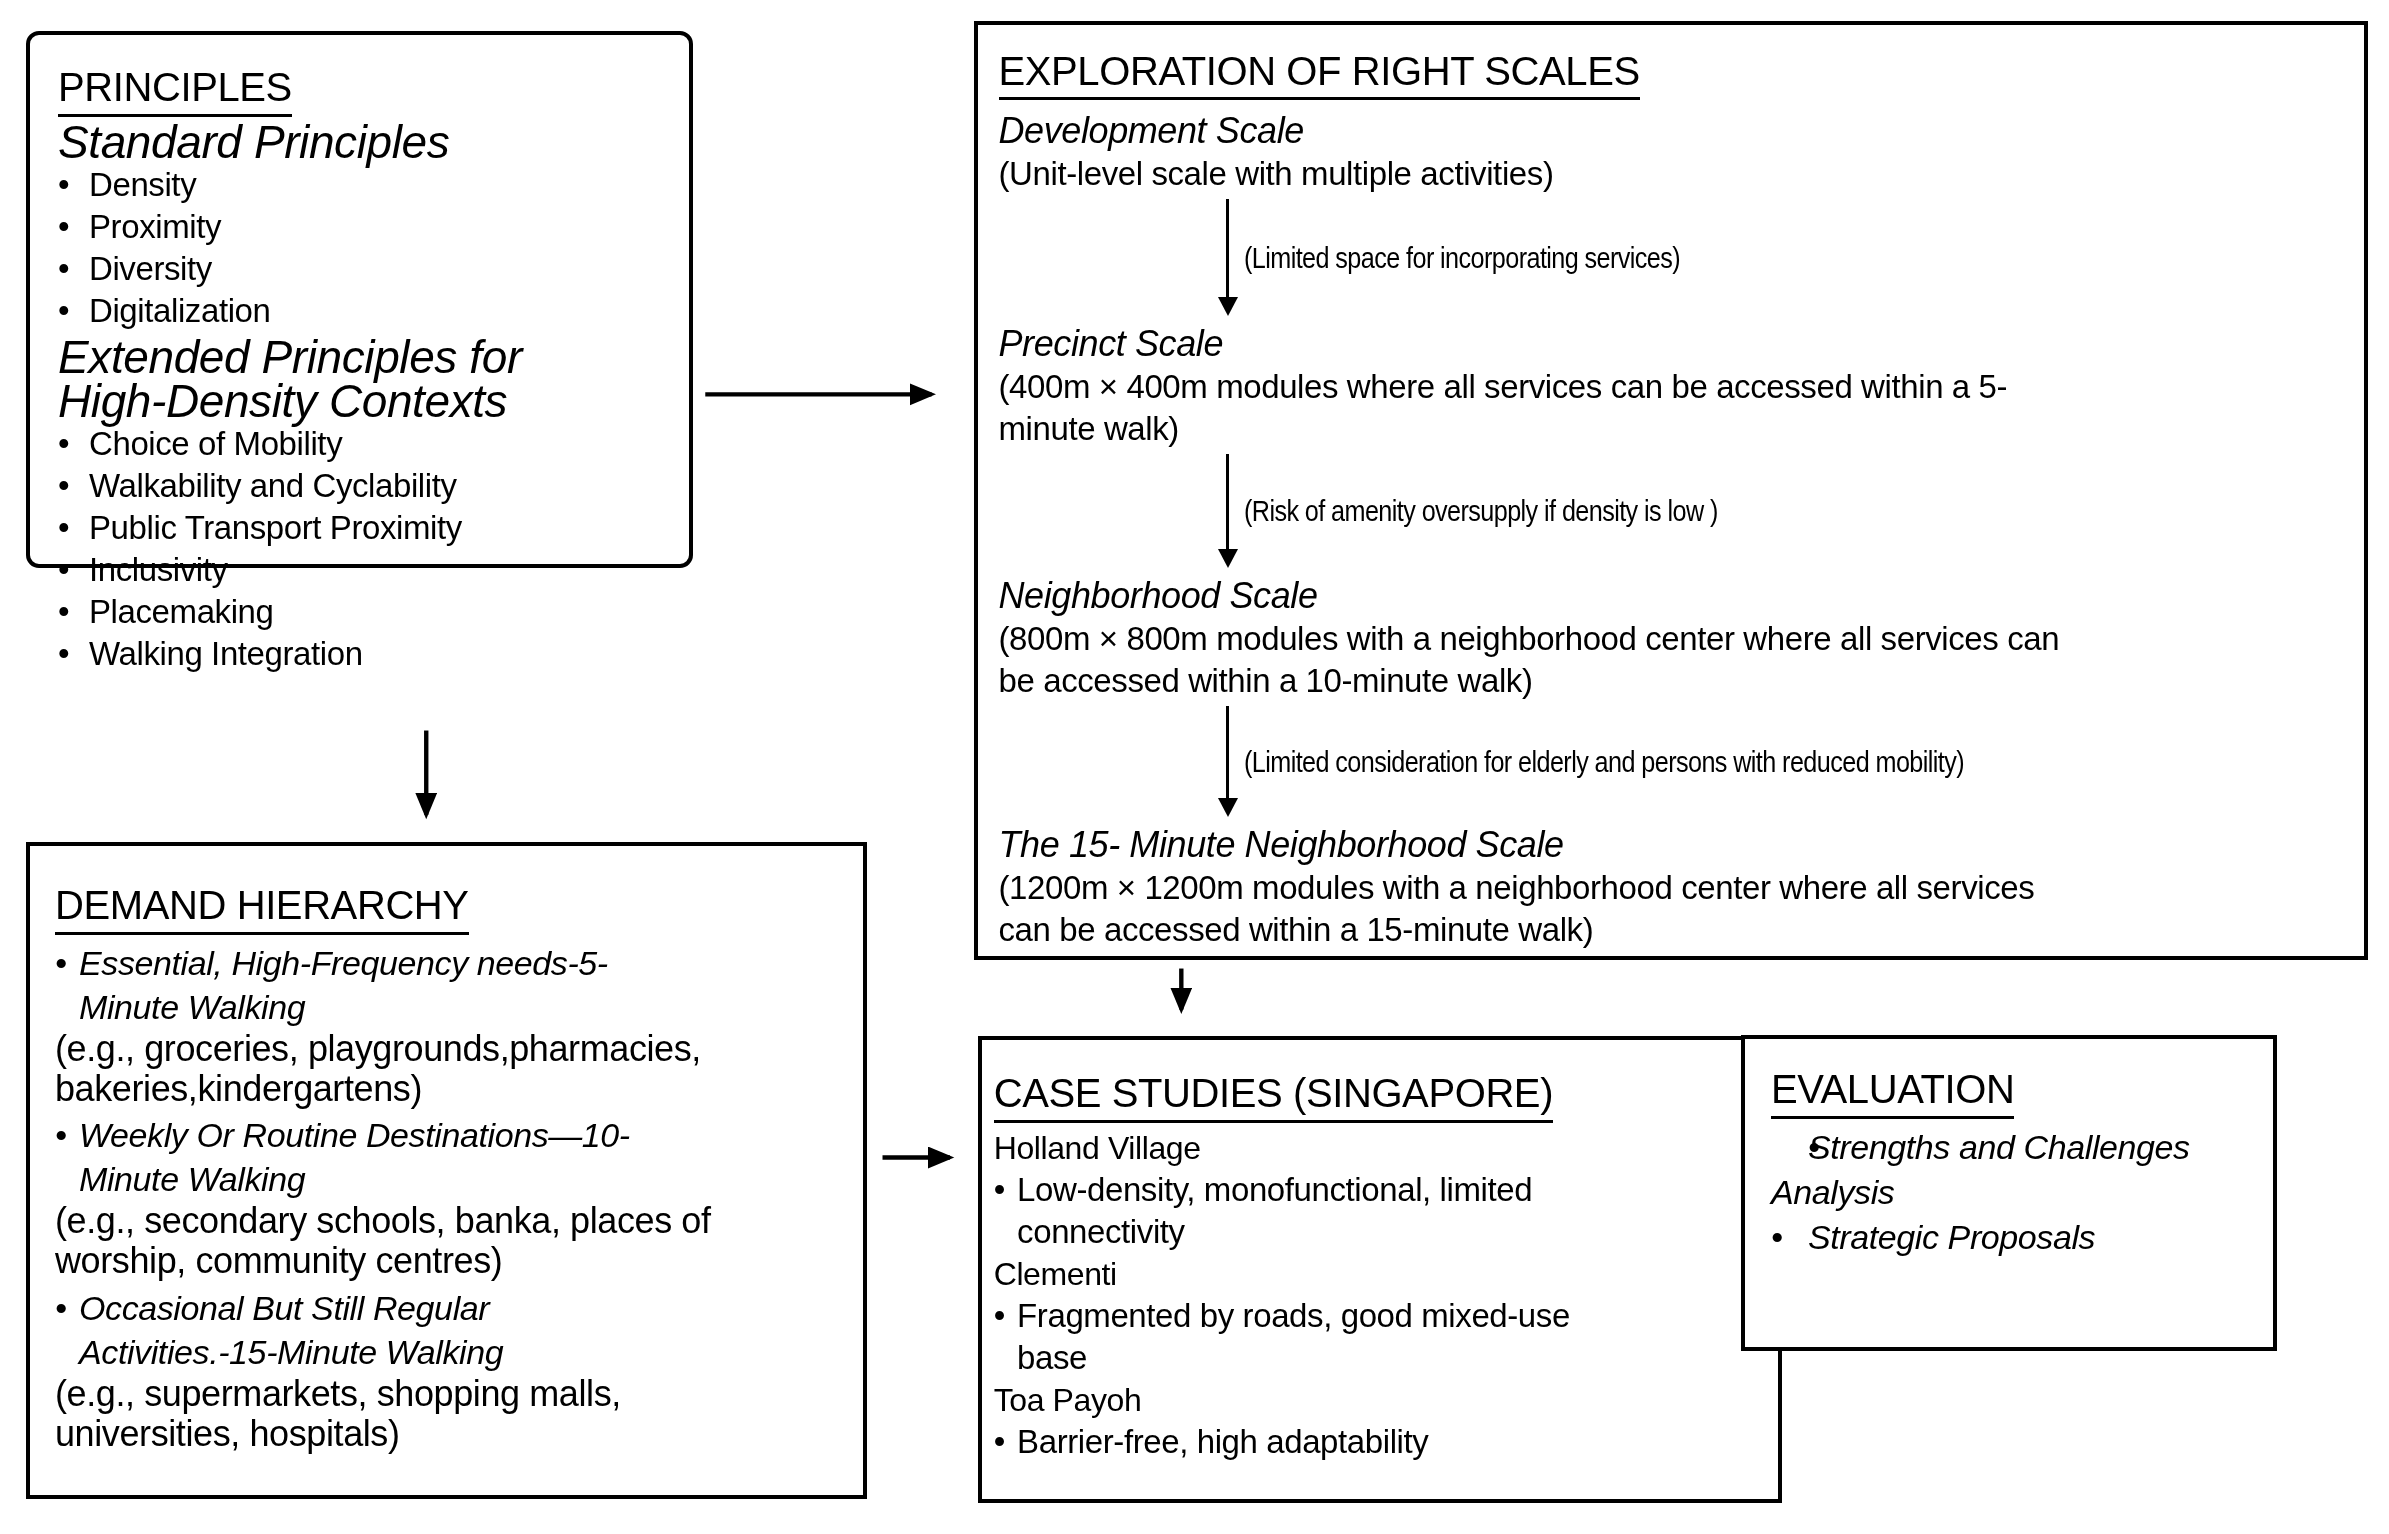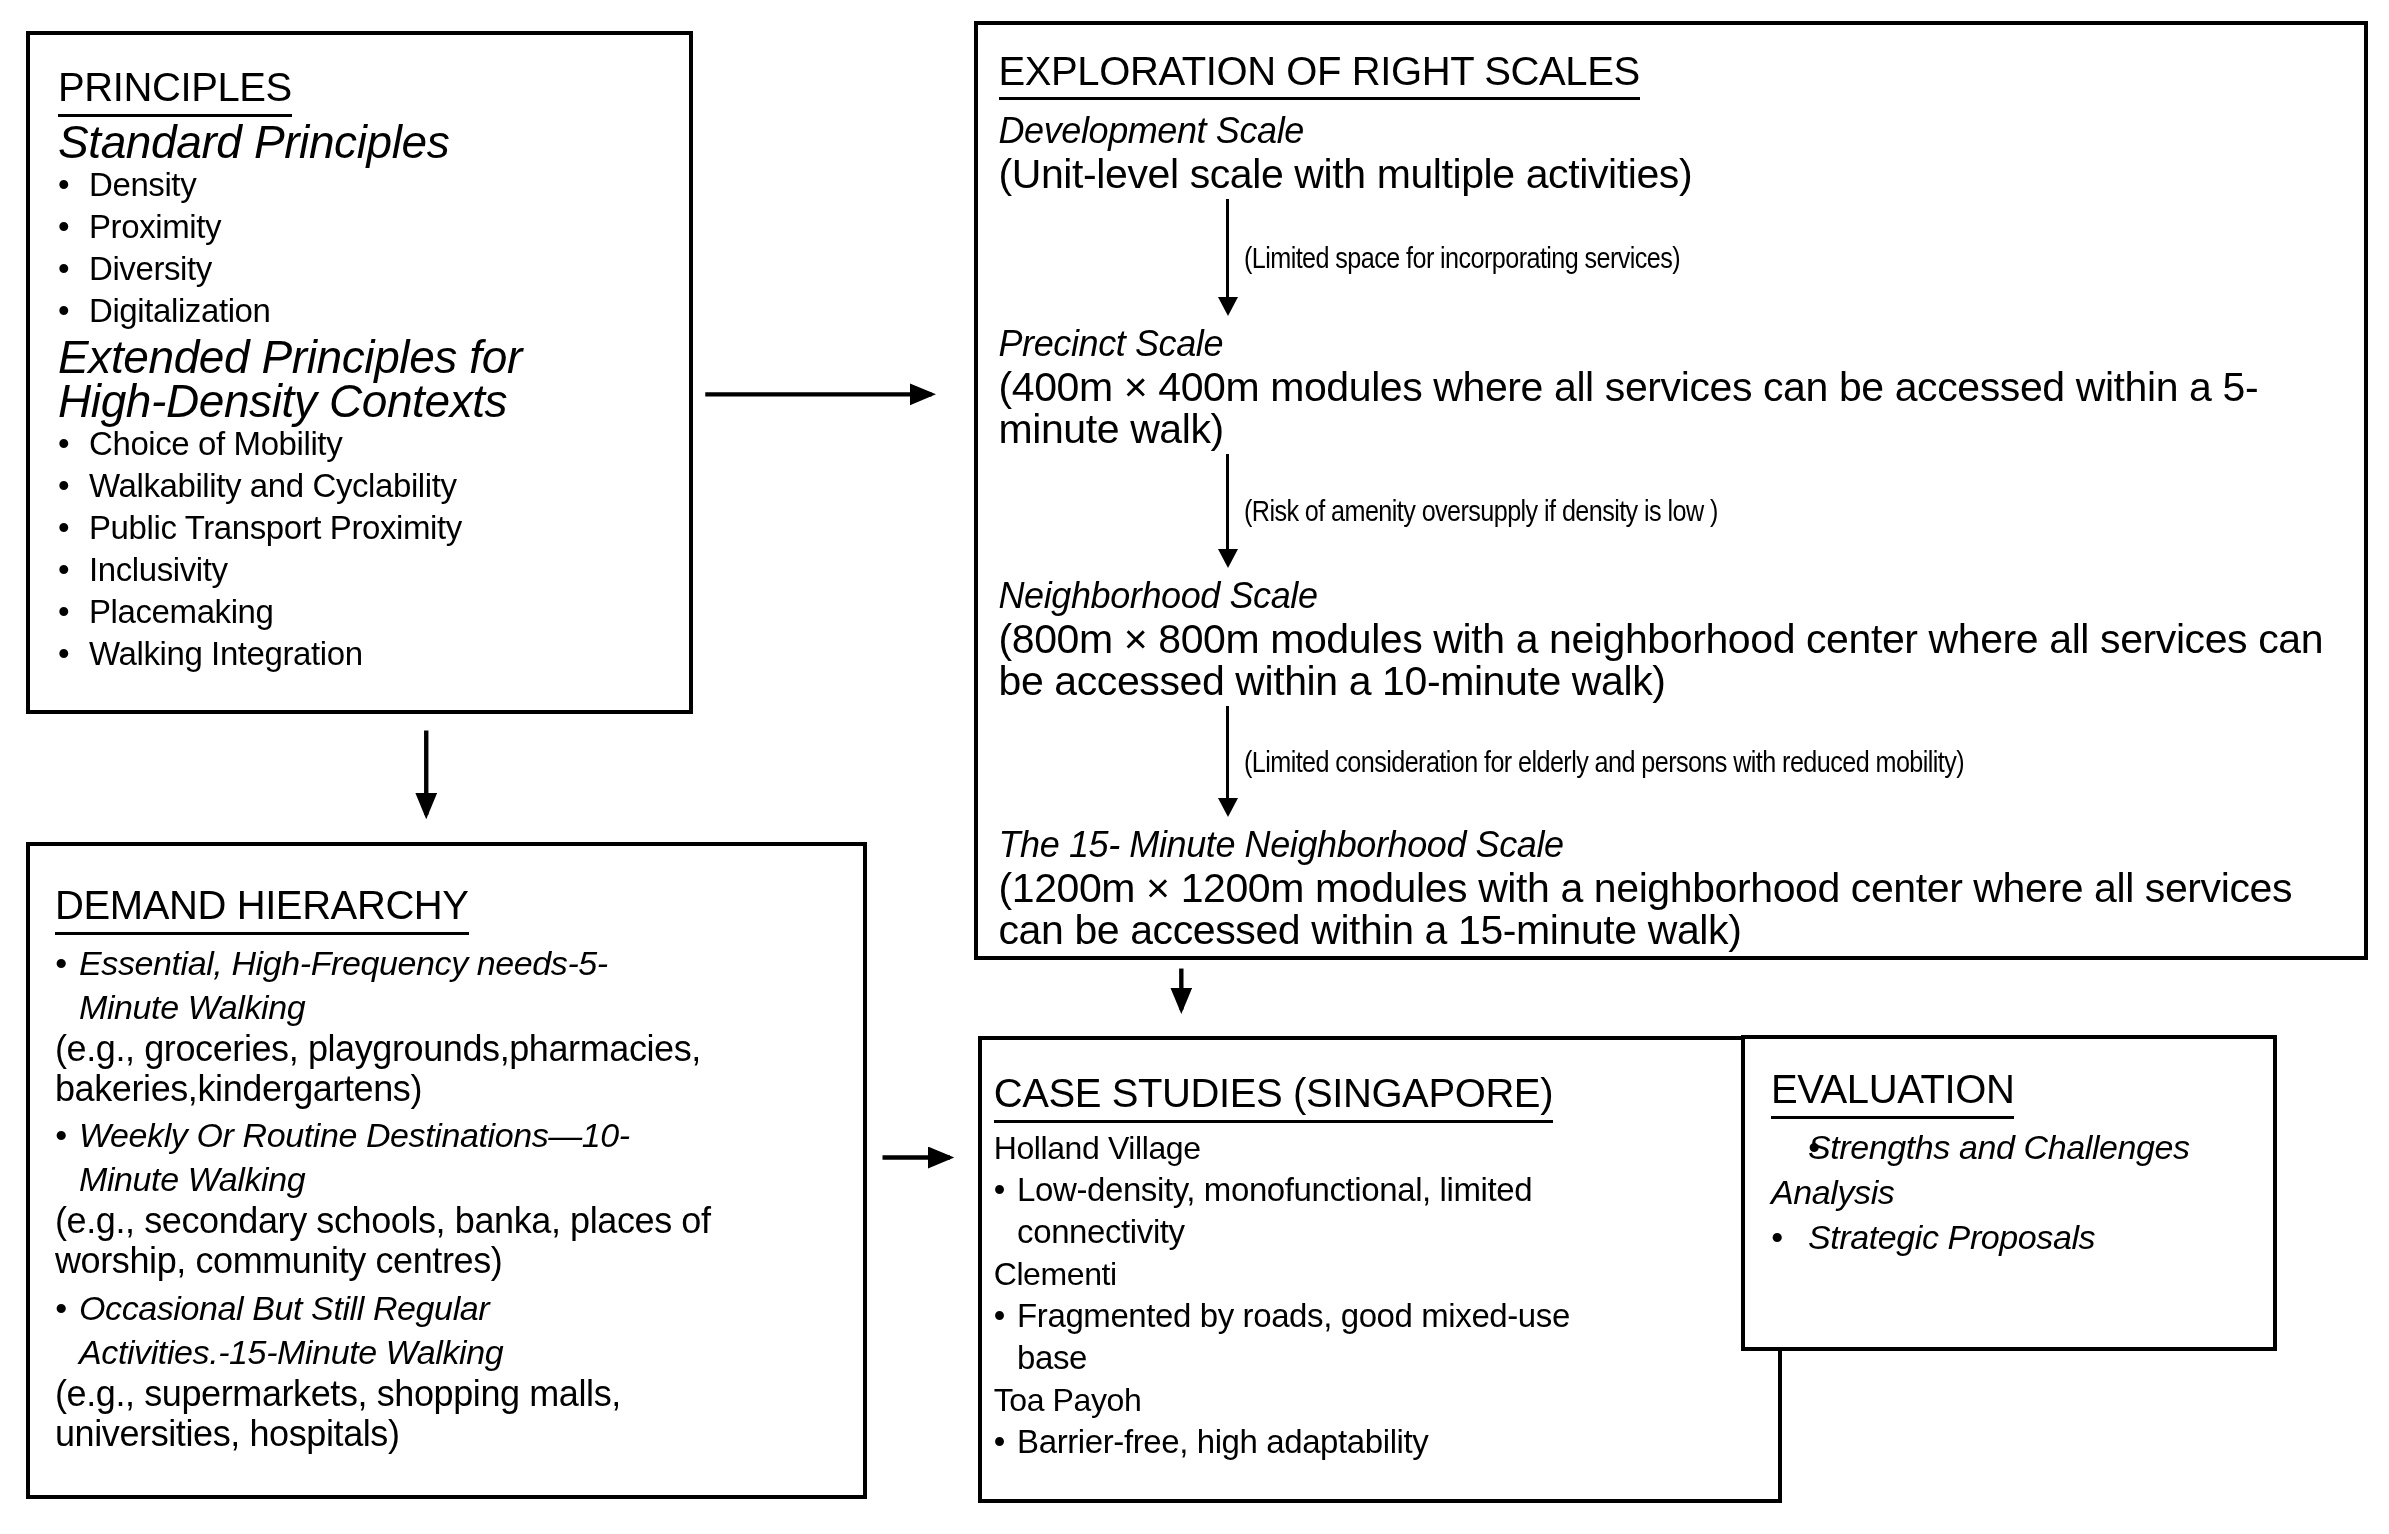--- a/index.html
+++ b/index.html
@@ -8,38 +8,38 @@
     font-family:"Liberation Sans", sans-serif; color:#000;
     letter-spacing:-0.4px; overflow:hidden;
   }
   .connectors { position:absolute; left:0; top:0; width:2389px; height:1535px; }
   .box { position:absolute; border:4.4px solid #000; background:#fff; box-sizing:border-box; }
   .box h2 { margin:0; font-size:40px; font-weight:400; line-height:48px; }
   .u { display:inline-block; border-bottom:3.7px solid #000; padding-bottom:2.9px; }
   .pre { white-space:pre-line; }
 
   
-  #box-principles  { left:26px;   top:31px;   width:667px;  height:683px;  padding:28px 17.6px 0 28px; }
+  #box-principles  { left:26px;   top:31px;   width:667px;  height:537px;  padding:28px 17.6px 0 28px;border-radius:13px; }
   #box-exploration { left:974px; top:20.5px;   width:1394px; height:939px; padding:22px 17.6px 0 20.5px; }
   #box-demand      { left:26px;   top:842px; width:841px; height:657px;  padding:35px 17.6px 0 25px; }
   #box-case        { left:978px; top:1036px; width:804px; height:467px;  padding:29px 14.7px 0 11.7px; }
   #box-eval        { left:1741px; top:1035px; width:536px;  height:316px;  padding:26px 14.7px 0 26px; }
 
   
   .li { position:relative; }
   .li .bullet { position:absolute; left:0; top:0; }
 
   
   #box-principles .subtitle { font-style:italic; font-size:46px; line-height:44px; margin-top:2.9px; }
   #box-principles .li { font-size:33px; line-height:42px; padding-left:31px; }
 
   
   #box-exploration h2 { margin-bottom:7.3px; }
   .stage-name { font-style:italic; font-size:36px; line-height:45px; }
-  .stage-desc { font-size:41px; line-height:42px; white-space:pre-line; }
+  .stage-desc { font-size:33px; line-height:42px; white-space:pre-line; }
   .trans { display:flex; align-items:center; }
   .trans .varrow { align-self:stretch; width:3.7px; background:#000; margin:4.4px 0 23.4px 227px; position:relative; }
   .trans .varrow::after { content:''; position:absolute; left:-8px; bottom:-19px;
     border-left:10.3px solid transparent; border-right:10.3px solid transparent; border-top:19px solid #000; }
   .trans .tlabel { margin-left:14.7px; font-size:30px; white-space:nowrap;
     transform:scaleX(0.84); transform-origin:left center; letter-spacing:-0.7px; }
 
   
   #box-demand h2 { margin-bottom:5.9px; }
   #box-demand .li { font-style:italic; font-size:34px; line-height:44px; padding-left:24px; margin-top:4.4px; }

